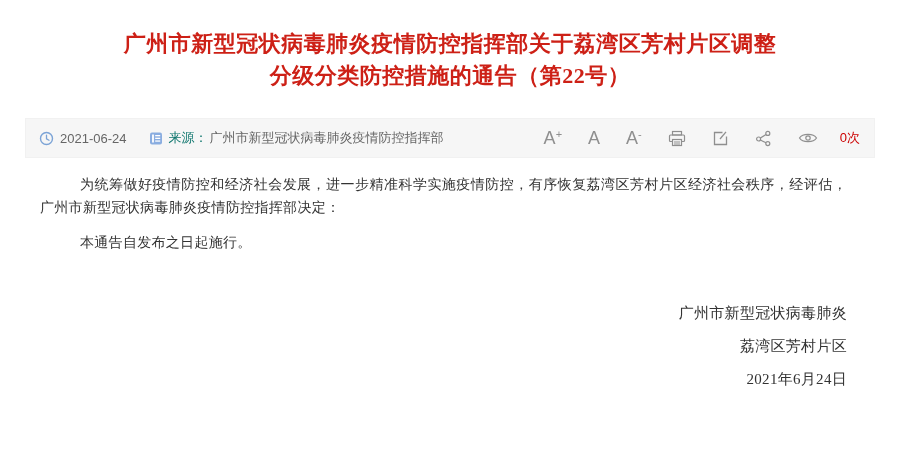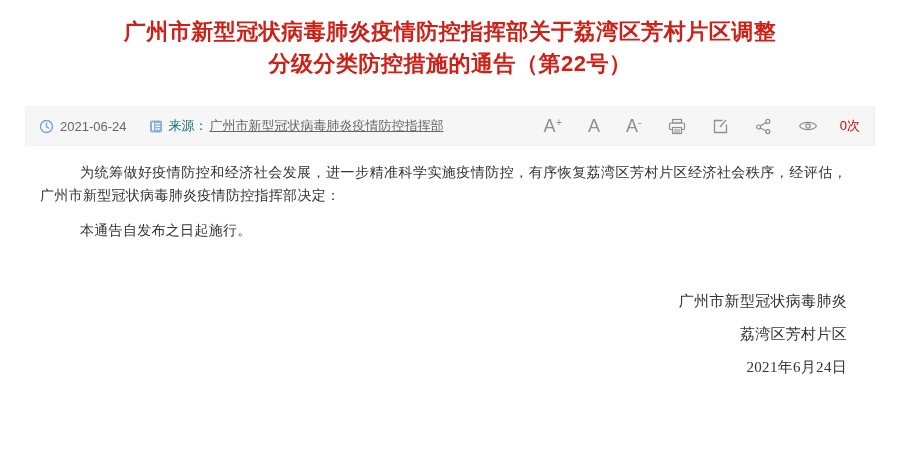--- a/index.html
+++ b/index.html
@@ -5,48 +5,48 @@
   * { box-sizing: border-box; }
   html, body { margin: 0; padding: 0; }
   body {
     width: 900px; height: 475px;
     background: #ffffff;
     overflow: hidden;
     font-family: "Liberation Sans", "DejaVu Sans", sans-serif;
   }
   
   .title-block {
-    padding-top: 16px;
+    padding-top: 28px;
     text-align: center;
     color: #cd2016;
     font-weight: 700;
     font-size: 22px;
     line-height: 32px;
-    font-family: Liberation Sans, sans-serif;
+    font-family: Liberation Serif, serif;
     letter-spacing: 0.5px;
   }
   
   .meta-bar {
     margin: 26px 25px 0 25px;
     height: 40px;
     background: #f6f6f6;
     border: 1px solid #f1f1f1;
     display: flex;
     align-items: center;
     justify-content: space-between;
     padding: 0 14px 0 13px;
     color: #666666;
     font-size: 13px;
     gap: 48px;
   }
   .meta-left { display: flex; align-items: center; }
   .meta-left .icon { display: inline-flex; margin-right: 6px; }
   .meta-date { margin-right: 22px; color: #666; }
   .meta-source-label { color: #0f766e; }
-  .meta-source-value { color: #666; margin-left: 2px; text-decoration: underline; }
+  .meta-source-value { color: #666; margin-left: 2px; }
   .meta-right { display: flex; align-items: center; }
   .meta-right > * { margin-left: 26px; display: inline-flex; align-items: center; }
   .fs-btn {
     color: #8f8f8f;
     font-size: 18px;
     line-height: 18px;
     cursor: pointer;
     position: relative;
     font-family: "Liberation Sans", "DejaVu Sans", sans-serif;
   }

